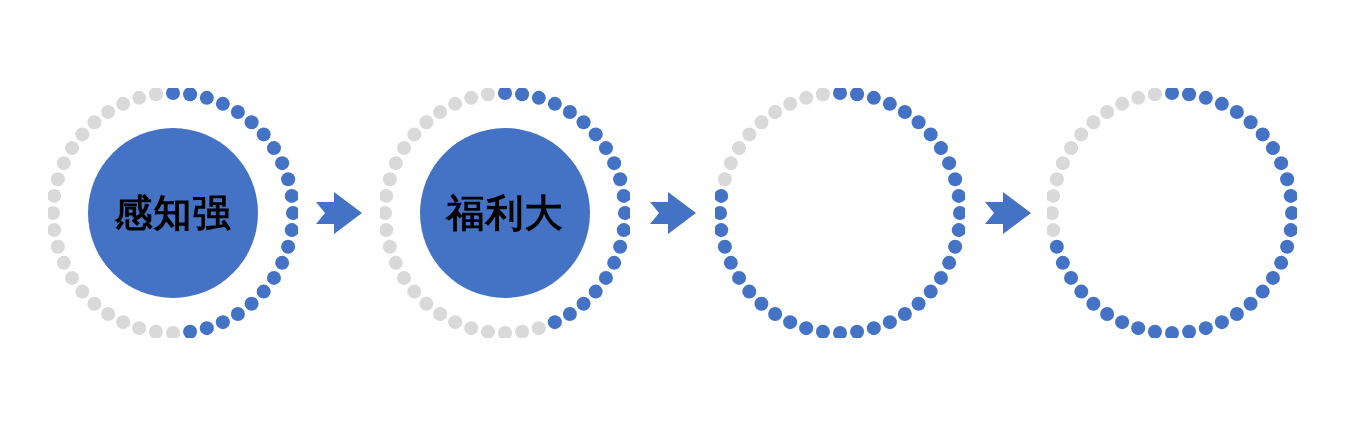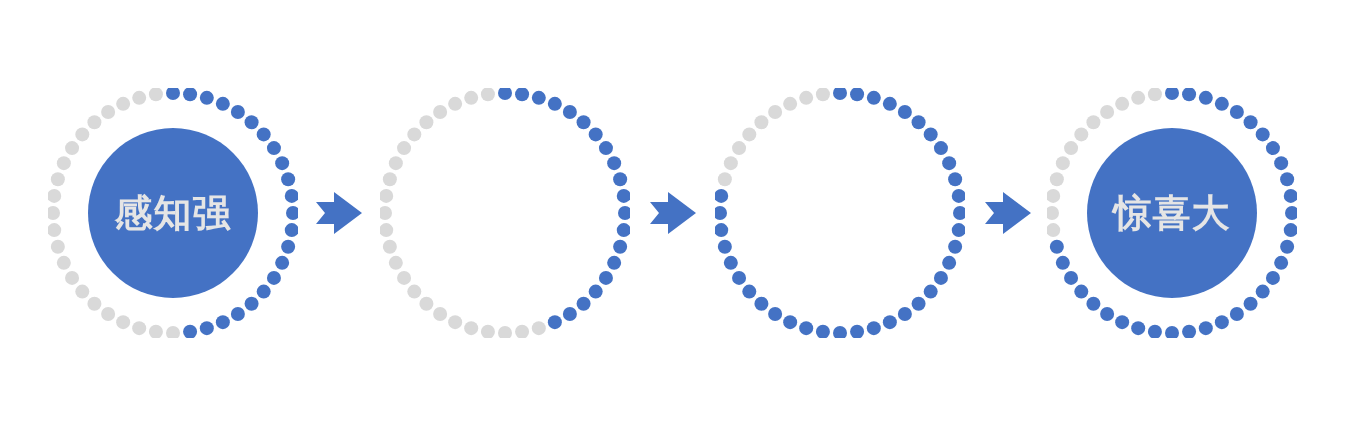--- a/index.html
+++ b/index.html
@@ -41,21 +41,21 @@
     height: 170px;
     margin-left: -85px;
     margin-top: -85px;
     border-radius: 50%;
     background: #4472C4;
     display: flex;
     align-items: center;
     justify-content: center;
   }
   .stage .core-label {
-    color: #e5e5e5;
+    color: #000000;
     font-family: Liberation Serif, serif;
     font-size: 38px;
     font-weight: bold;
     letter-spacing: 1px;
     line-height: 1;
     white-space: nowrap;
     text-align: center;
     user-select: none;
   }
   .connector {
@@ -173,20 +173,23 @@
         <circle cx="9.86" cy="91.19" r="7" fill="#D9D9D9"></circle>
         <circle cx="15.84" cy="75.15" r="7" fill="#D9D9D9"></circle>
         <circle cx="24.05" cy="60.12" r="7" fill="#D9D9D9"></circle>
         <circle cx="34.31" cy="46.42" r="7" fill="#D9D9D9"></circle>
         <circle cx="46.42" cy="34.31" r="7" fill="#D9D9D9"></circle>
         <circle cx="60.12" cy="24.05" r="7" fill="#D9D9D9"></circle>
         <circle cx="75.15" cy="15.84" r="7" fill="#D9D9D9"></circle>
         <circle cx="91.19" cy="9.86" r="7" fill="#D9D9D9"></circle>
         <circle cx="107.92" cy="6.22" r="7" fill="#D9D9D9"></circle>
       </svg>
+    <div class="core" style="width: 170px; height: 170px; margin-left: -85px; margin-top: -85px; background: rgb(68, 114, 196);">
+      <span class="core-label">福利大</span>
+    </div>
   </div>
 
   <div class="connector" id="connector-2" style="left: 673px; top: 213px;">
     <svg viewBox="0 0 58 58" aria-hidden="true">
       <polygon class="arrow-shape" points="6,18 24,18 24,8 52,29 24,50 24,40 6,40 15,29" fill="#4472C4"></polygon>
     </svg>
   </div>
 
   <div class="stage" id="stage-3" style="left: 840px; top: 213px;">
     <svg class="ring" id="ring-3" viewBox="0 0 250 250" aria-hidden="true">
@@ -283,18 +286,15 @@
         <circle cx="9.86" cy="91.19" r="7" fill="#D9D9D9"></circle>
         <circle cx="15.84" cy="75.15" r="7" fill="#D9D9D9"></circle>
         <circle cx="24.05" cy="60.12" r="7" fill="#D9D9D9"></circle>
         <circle cx="34.31" cy="46.42" r="7" fill="#D9D9D9"></circle>
         <circle cx="46.42" cy="34.31" r="7" fill="#D9D9D9"></circle>
         <circle cx="60.12" cy="24.05" r="7" fill="#D9D9D9"></circle>
         <circle cx="75.15" cy="15.84" r="7" fill="#D9D9D9"></circle>
         <circle cx="91.19" cy="9.86" r="7" fill="#D9D9D9"></circle>
         <circle cx="107.92" cy="6.22" r="7" fill="#D9D9D9"></circle>
       </svg>
-    <div class="core" style="width: 170px; height: 170px; margin-left: -85px; margin-top: -85px; background: rgb(68, 114, 196);">
-      <span class="core-label">惊喜大</span>
-    </div>
   </div>
 
 </div>
 
 </body></html>

